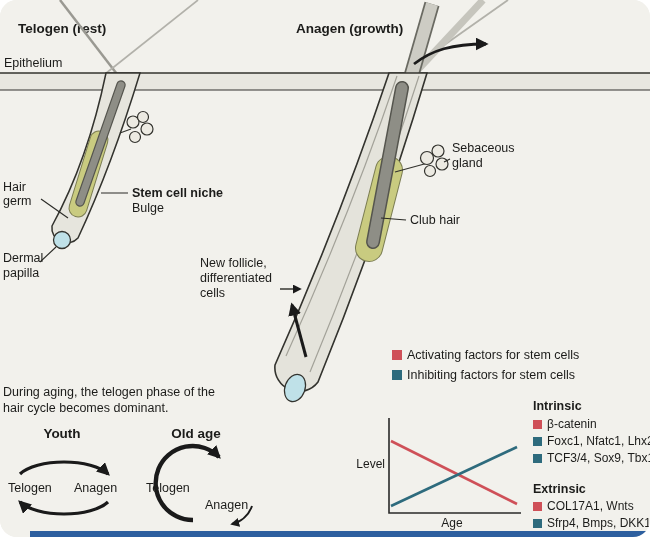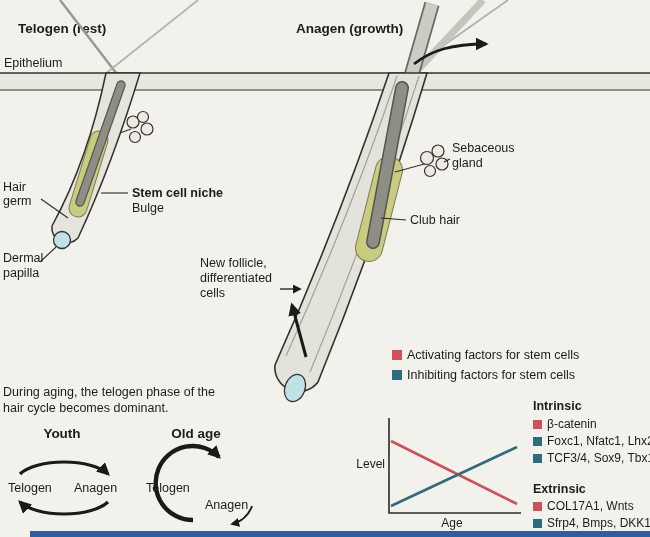--- a/index.html
+++ b/index.html
@@ -1,17 +1,17 @@
 <!DOCTYPE html>
 <html><head>
 <meta charset="utf-8">
 <style>
   html,body{margin:0;padding:0;background:#ffffff;}
   #fig{position:relative;width:650px;height:537px;background:#f2f1ec;overflow:hidden;
-       font-family:"Liberation Sans",sans-serif;}
+       font-family:"Liberation Sans",sans-serif;border-radius:17px;}
   svg{position:absolute;left:0;top:0;}
   svg text{font-family:"Liberation Sans",sans-serif;fill:#1c1c1a;}
   .t{font-size:12.5px;}
   .ts{font-size:12px;}
   .b{font-weight:bold;}
   .title{font-size:13.5px;font-weight:bold;}
 </style>
 </head>
 <body>
 

